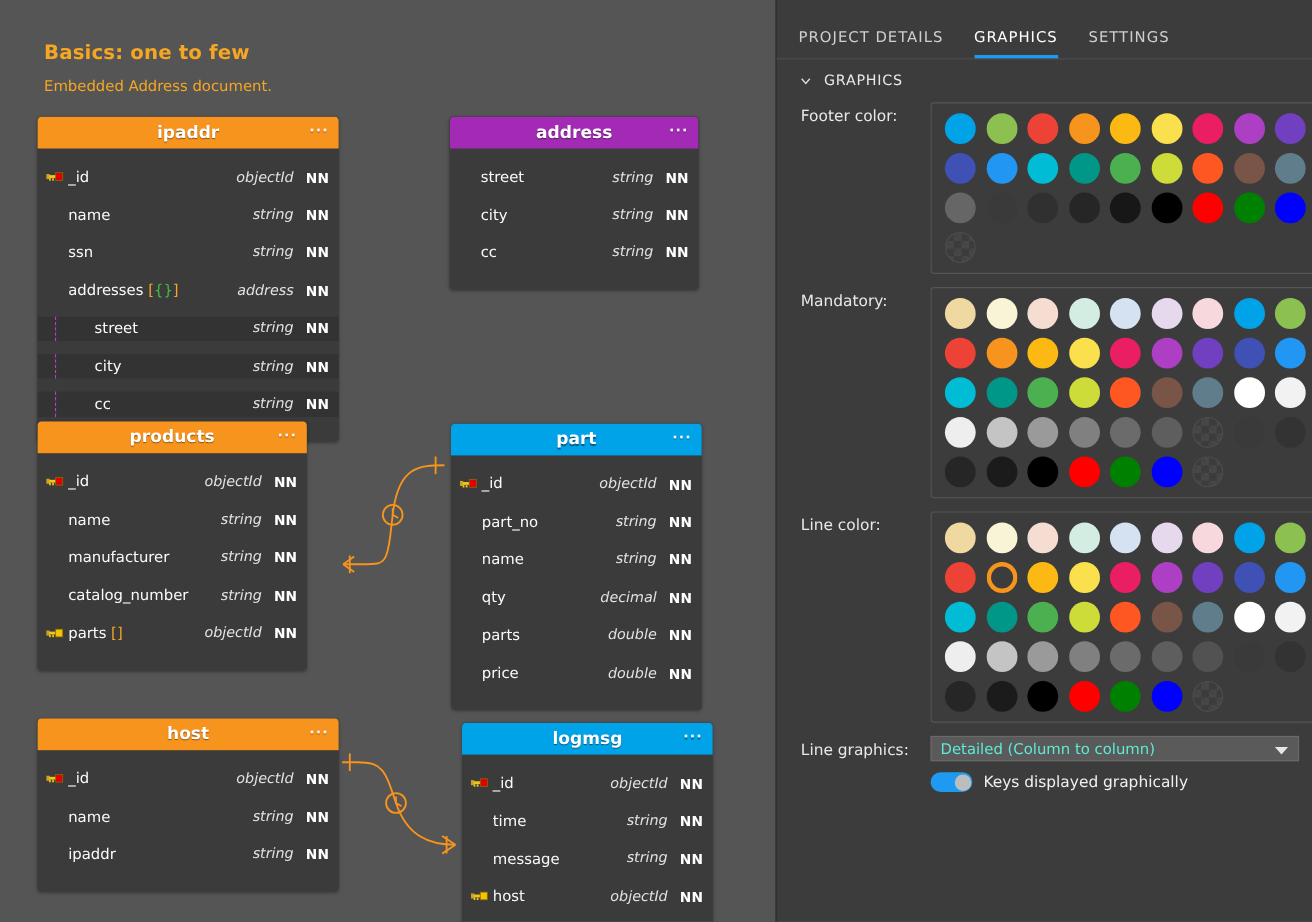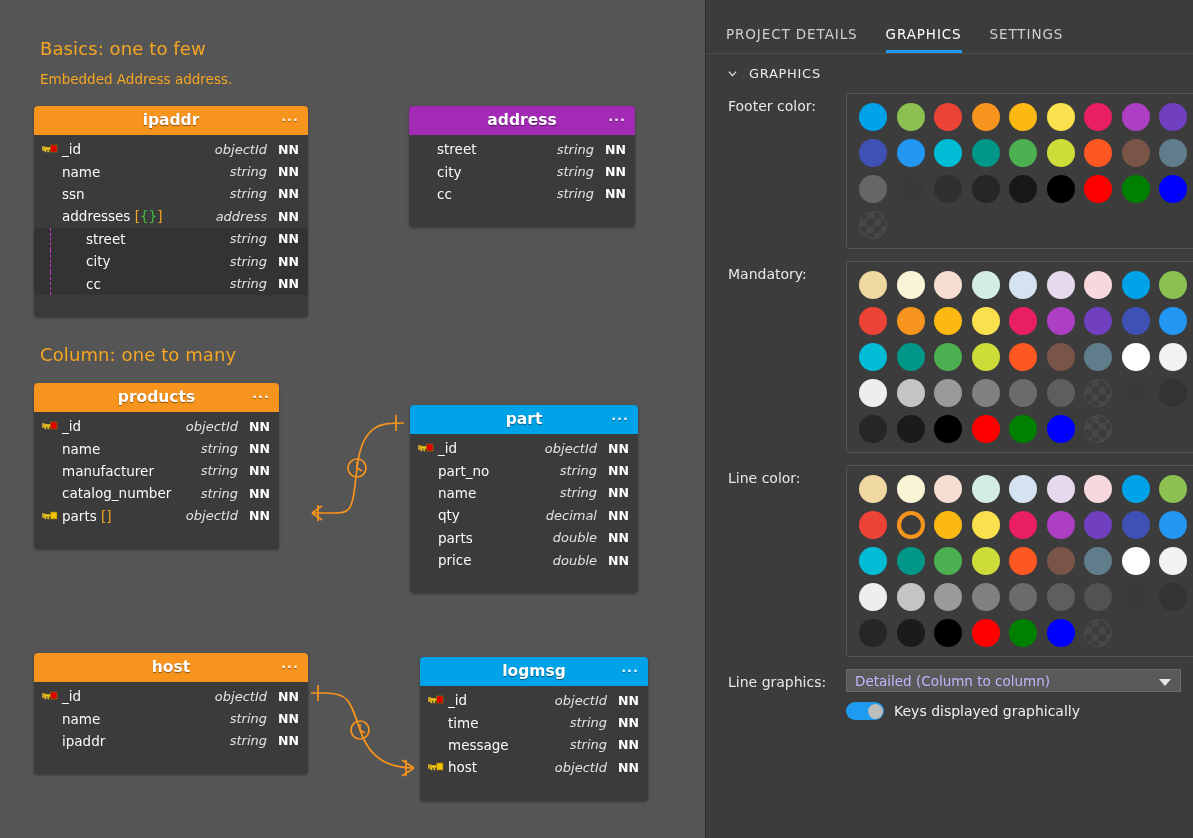--- a/index.html
+++ b/index.html
@@ -10,21 +10,21 @@
     -webkit-font-smoothing:antialiased;
   }
   #root { position:relative; width:1193px; height:838px; display:flex; }
 
   
   #canvas {
     position:relative; width:705px; height:838px;
     background:#555555; overflow:hidden;
   }
   .section-title {
-    position:absolute; color:#f5a623; font-size:18px; font-weight:400;
+    position:absolute; color:#f5a623; font-size:18px; font-weight:700;
     letter-spacing:.1px; white-space:nowrap;
   }
   .section-sub {
     position:absolute; color:#f5a623; font-size:13.5px; font-weight:400;
     white-space:nowrap;
   }
 
   
   .tbl {
     position:absolute; border-radius:4px; background:#3b3b3b;
@@ -36,21 +36,21 @@
     text-align:center; color:#ffffff; font-weight:bold; font-size:15.5px;
     text-shadow:0 1px 1px rgba(0,0,0,.45);
   }
   .tbl-head .dots {
     position:absolute; right:9px; top:0; height:29px; line-height:27px;
     color:#fff; font-size:13px; letter-spacing:1px; opacity:.92;
   }
   .tbl-body { padding-top:3px; }
   .row {
     position:relative; display:flex; align-items:center;
-    height:22.4px; padding:0 9px 0 8px; font-size:13.5px; color:#f2f2f2;
+    height:22.4px; padding:0 9px 0 8px; font-size:13.5px; color:#f2f2f2;margin-top:12px;
   }
   .row .nm { flex:0 0 auto; font-weight:400; color:#fafafa; }
   .row .sp { flex:1 1 auto; }
   .row .ty {
     flex:0 0 auto; font-style:italic; color:#e2e2e2; font-size:13px;
     text-align:right; padding-right:9px;
   }
   .row .nn { flex:0 0 auto; font-weight:bold; color:#ffffff; font-size:12.5px; width:23px; text-align:right;}
   .row .keyslot { flex:0 0 auto; width:18px; height:14px; margin-right:2px; position:relative; }
   .row.noKey .keyslot { width:18px; }
@@ -114,21 +114,21 @@
       linear-gradient(45deg, rgba(255,255,255,.055) 25%, transparent 25%, transparent 75%, rgba(255,255,255,.055) 75%),
       linear-gradient(45deg, rgba(255,255,255,.055) 25%, transparent 25%, transparent 75%, rgba(255,255,255,.055) 75%);
     background-size:14px 14px;
     background-position:0 0, 7px 7px;
     border:1px solid #4d4d4d;
   }
 
   .selrow { display:flex; align-items:center; padding:0 12px 0 12px; margin-top:6px; }
   .select {
     position:relative; flex:1 1 auto; height:23px; background:#5a5a5a;
-    border:1px solid #6a6a6a; color:#c4b5fd; font-size:13.5px;
+    border:1px solid #6a6a6a; color:#5eead4; font-size:13.5px;
     display:flex; align-items:center; padding:0 8px; cursor:pointer;
   }
   .select .caret {
     position:absolute; right:9px; top:50%; margin-top:-2px;
     width:0;height:0;border-left:6px solid transparent;border-right:6px solid transparent;
     border-top:7px solid #e6e6e6;
   }
   .togrow { display:flex; align-items:center; gap:10px; padding-left:140px; margin-top:10px; }
   .toggle {
     width:38px; height:18px; border-radius:9px; background:#1e9bf0;
@@ -141,21 +141,21 @@
   .tog-label { color:#f0f0f0; font-size:14px; }
 </style>
 </head>
 <body>
 
 <div id="root">
 
   <div id="canvas">
 
     <div class="section-title" style="left:40px; top:38px;">Basics: one to few</div>
-    <div class="section-sub" style="left:40px; top:71px;">Embedded Address address.</div>
+    <div class="section-sub" style="left:40px; top:71px;">Embedded Address document.</div>
 
     <div class="section-title" style="left:40px; top:344px;">Column: one to many</div>
 
 
     <svg class="conn" width="705" height="838">
       <g fill="none" stroke="#f7941d" stroke-width="1.7">
 
         <path d="M312,513 L330,513 C352,513 352,513 357,468 C362,423 382,423 404,423"></path>
         <line x1="318" y1="505" x2="318" y2="521"></line>
         <path d="M312,513 L322,506 M312,513 L322,520"></path>
@@ -324,21 +324,21 @@
               </svg>
             </span>
             <span class="nm">parts <span class="jsonbr">[]</span></span>
             <span class="sp"></span>
             <span class="ty">objectId</span>
             <span class="nn">NN</span>
           </div>
         </div>
     </div>
 
-    <div class="tbl" id="tbl-part" style="left:410px; top:405px; width:228px;">
+    <div class="tbl" id="tbl-part" style="left:410px; top:385px; width:228px;">
       <div class="tbl-head" style="background:#00a3e8;">
         <span>part</span>
         <span class="dots">···</span>
       </div>
       <div class="tbl-body">
           <div class="row">
             <span class="keyslot">
               <svg class="keyico" viewBox="0 0 17 11">
                 <rect x="0" y="3.2" width="3.2" height="4.6" fill="#c9a227"></rect>
                 <rect x="2.6" y="4.2" width="6.4" height="2.6" fill="#f0c419"></rect>

